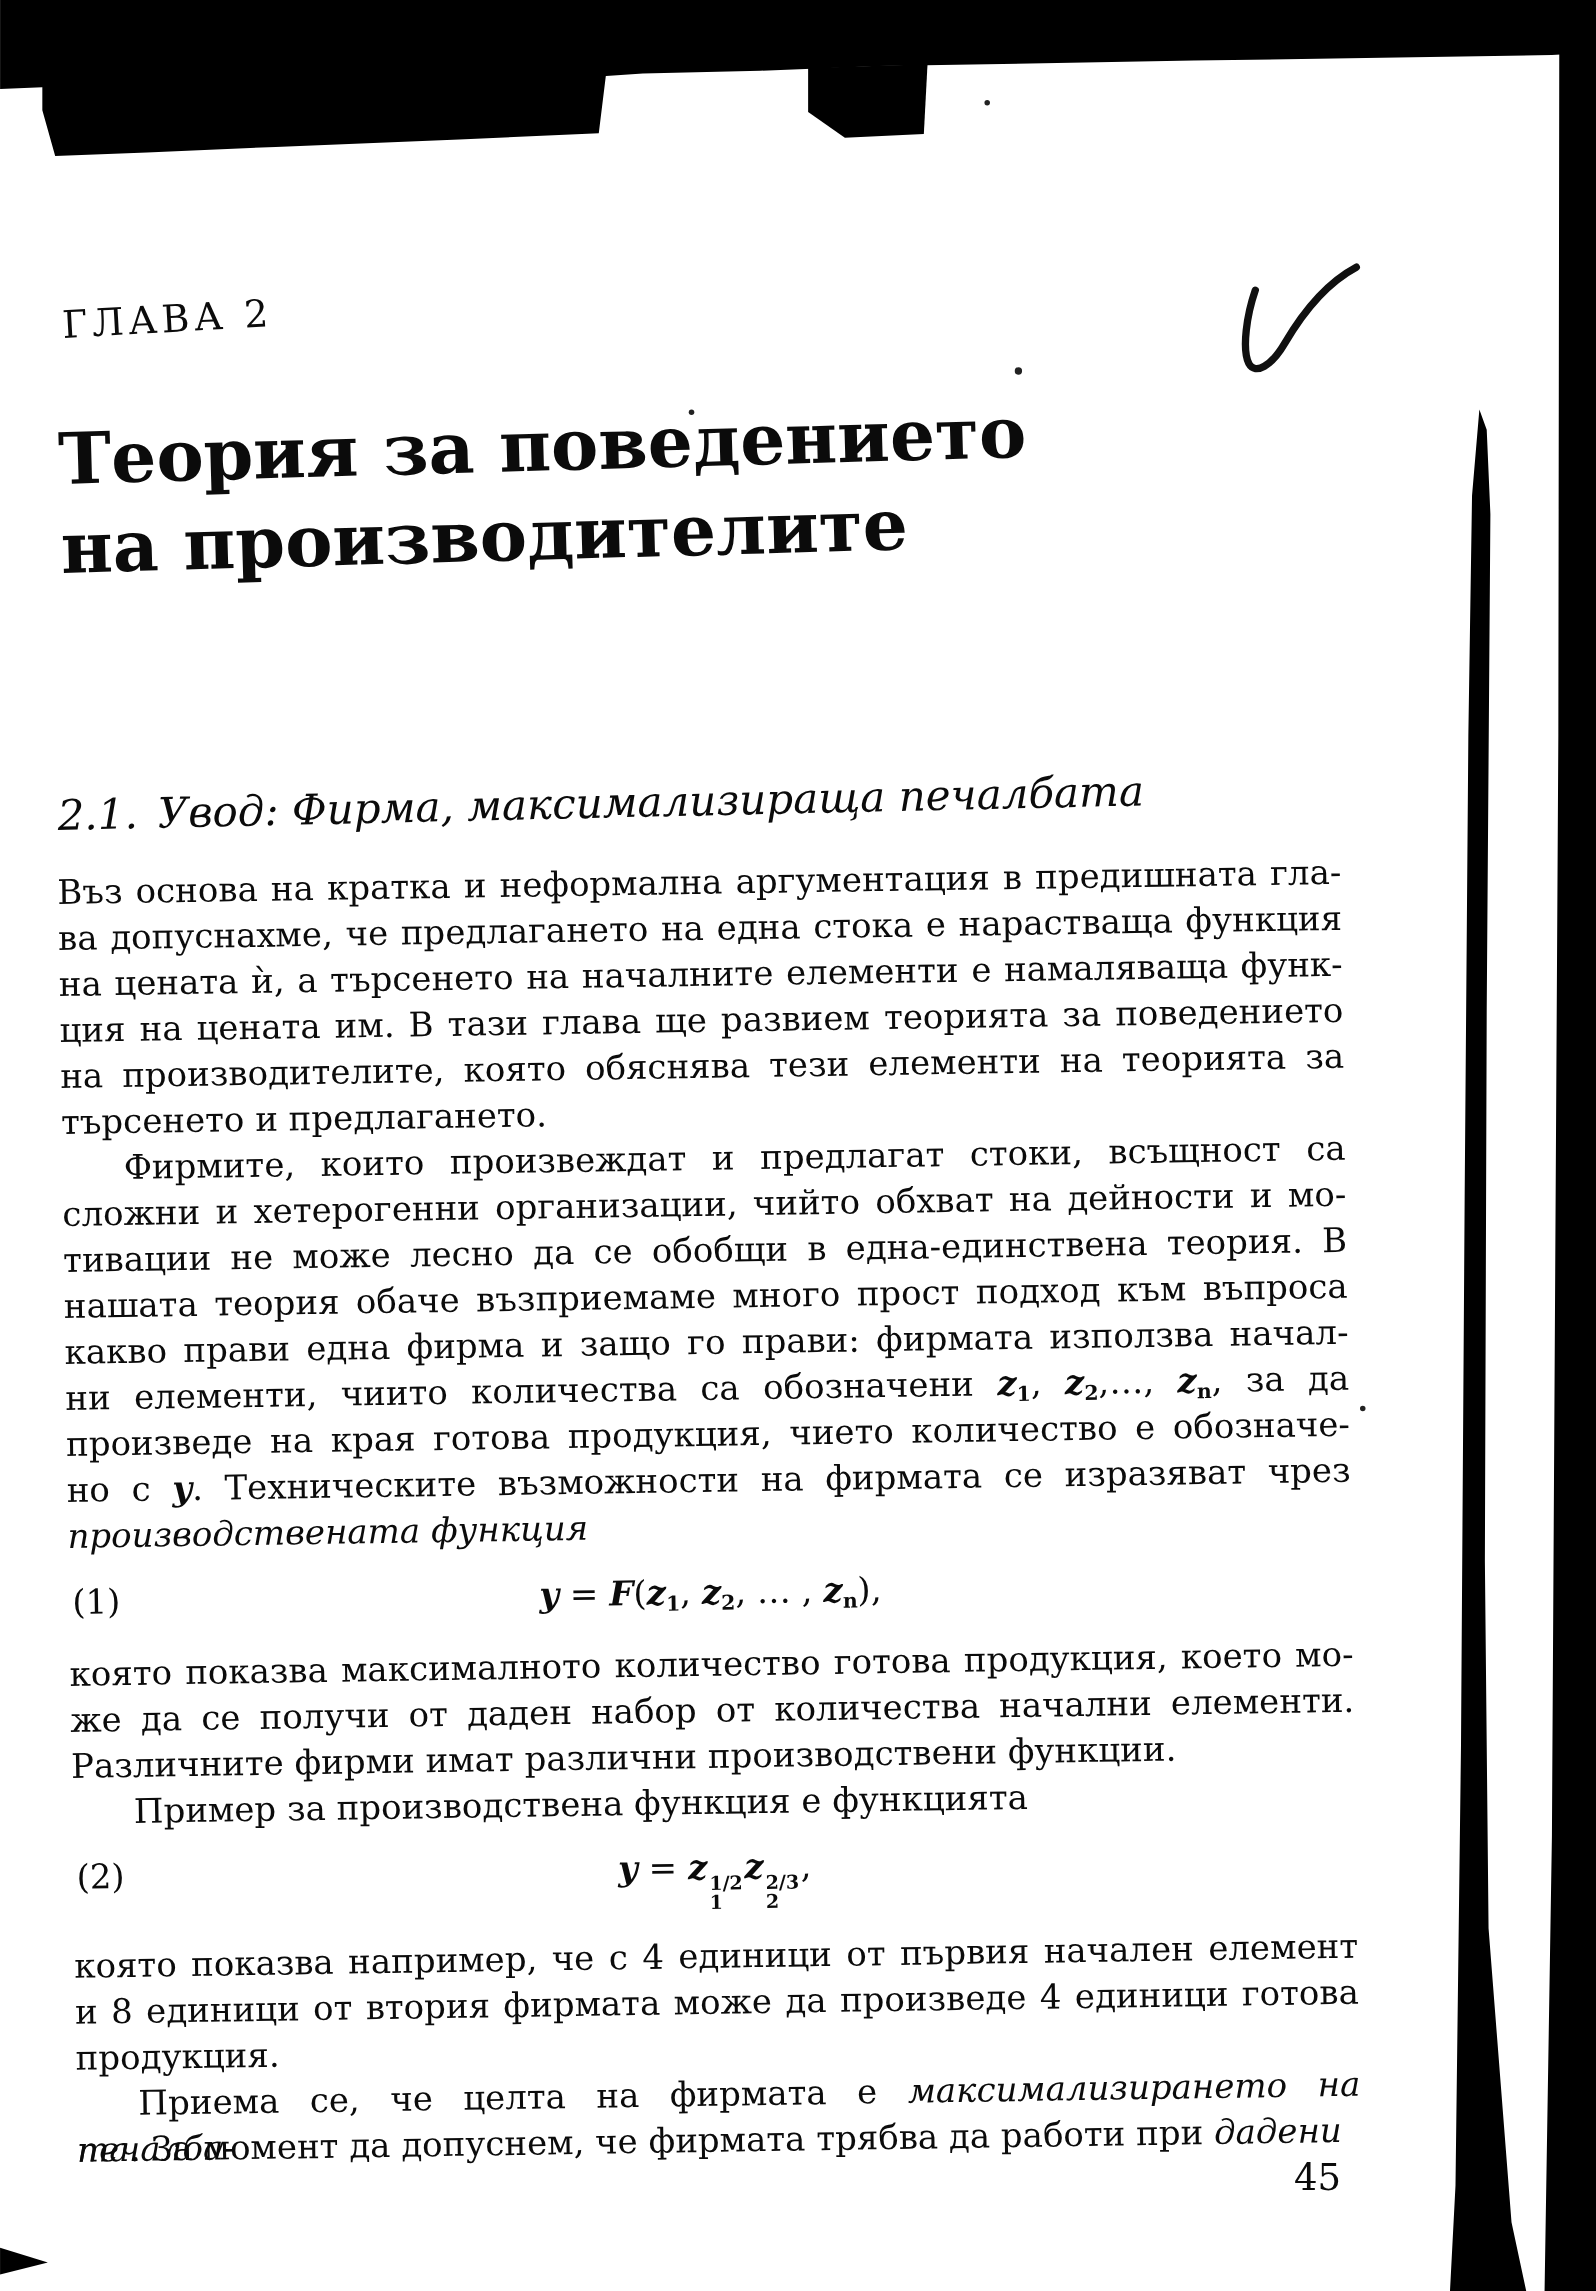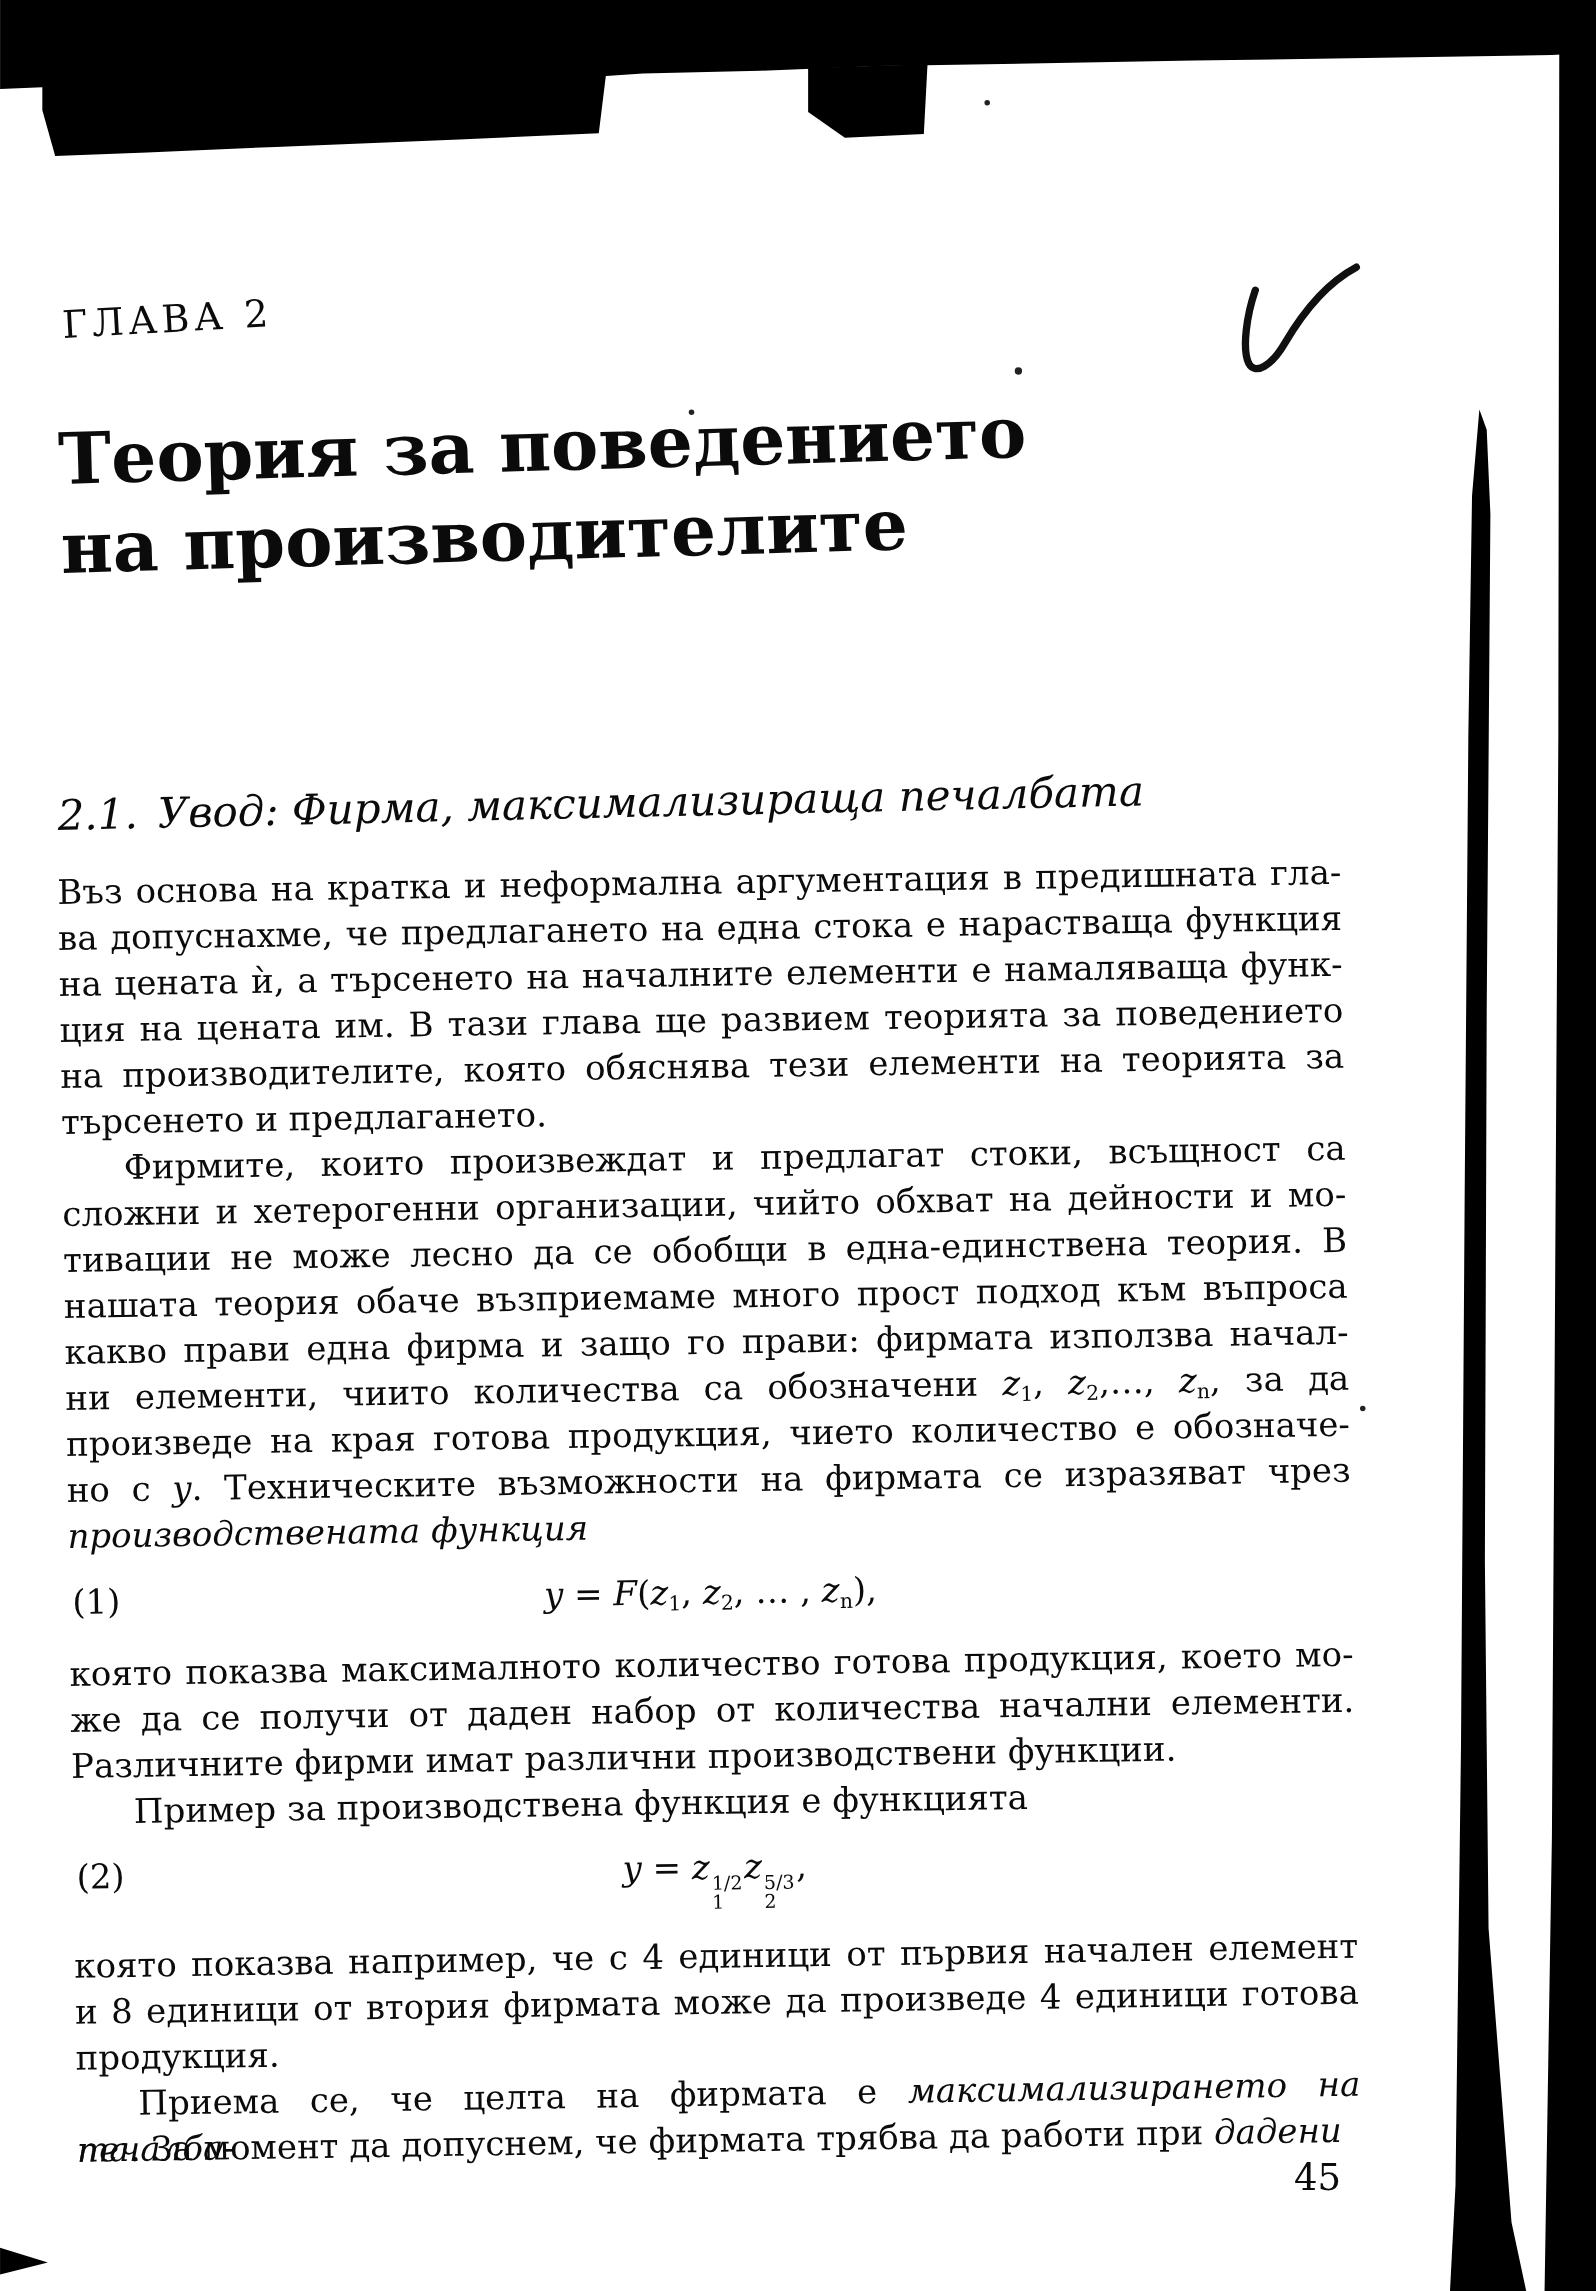--- a/index.html
+++ b/index.html
@@ -40,21 +40,21 @@
     transform:rotate(-0.9deg);transform-origin:0 0;
   }
   .para{margin:0;}
   .para.indent .line:first-child{text-indent:62px;}
   .line{
     text-align:justify;
     text-align-last:justify;
     height:46px;
   }
   .line.last{text-align-last:left;}
-  .mi{font-style:italic;}
+  .mi{font-style:italic;font-weight:bold;}
   .it{font-style:italic;}
   sub{font-size:60%;font-style:normal;vertical-align:-0.3em;line-height:0;}
   .zstack{
     display:inline-flex;flex-direction:column;align-items:flex-start;
     font-size:56%;line-height:1.02;font-style:normal;
     vertical-align:-0.55em;margin-left:1.8px;margin-right:1.8px;
   }
   .eq{
     position:relative;text-align:center;
     margin:14.7px 0 20px 0;line-height:57px;min-height:57px;
@@ -121,21 +121,21 @@
         <div class="line"><span>же да се получи от даден набор от количества начални елементи.</span></div>
         <div class="line last"><span>Различните фирми имат различни производствени функции.</span></div>
       </div>
       <div class="para indent">
         <div class="line last"><span>Пример за производствена функция е функцията</span></div>
       </div>
       <div class="eq"><span class="eq-label">(2)</span><span><span class="mi">y</span><span> = </span><span class="mi">z<span class="zstack">
               <span>1/2</span>
               <span>1</span>
             </span></span><span class="mi">z<span class="zstack">
-              <span>5/3</span>
+              <span>2/3</span>
               <span>2</span>
             </span></span><span>,</span></span></div>
       <div class="para">
         <div class="line"><span>която показва например, че с 4 единици от първия начален елемент</span></div>
         <div class="line"><span>и 8 единици от втория фирмата може да произведе 4 единици готова</span></div>
         <div class="line last"><span>продукция.</span></div>
       </div>
       <div class="para indent">
         <div class="line"><span>Приема се, че целта на фирмата е </span><span class="it">максимализирането на печалба-</span></div>
         <div class="line last"><span class="it">та.</span><span>  За момент да допуснем, че фирмата трябва да работи при </span><span class="it">дадени</span></div>

